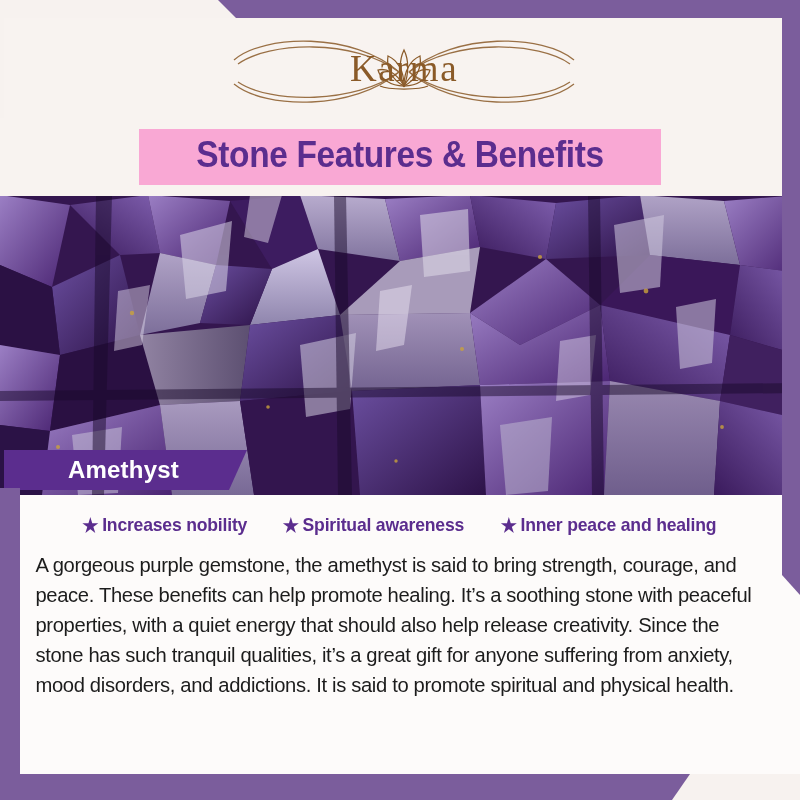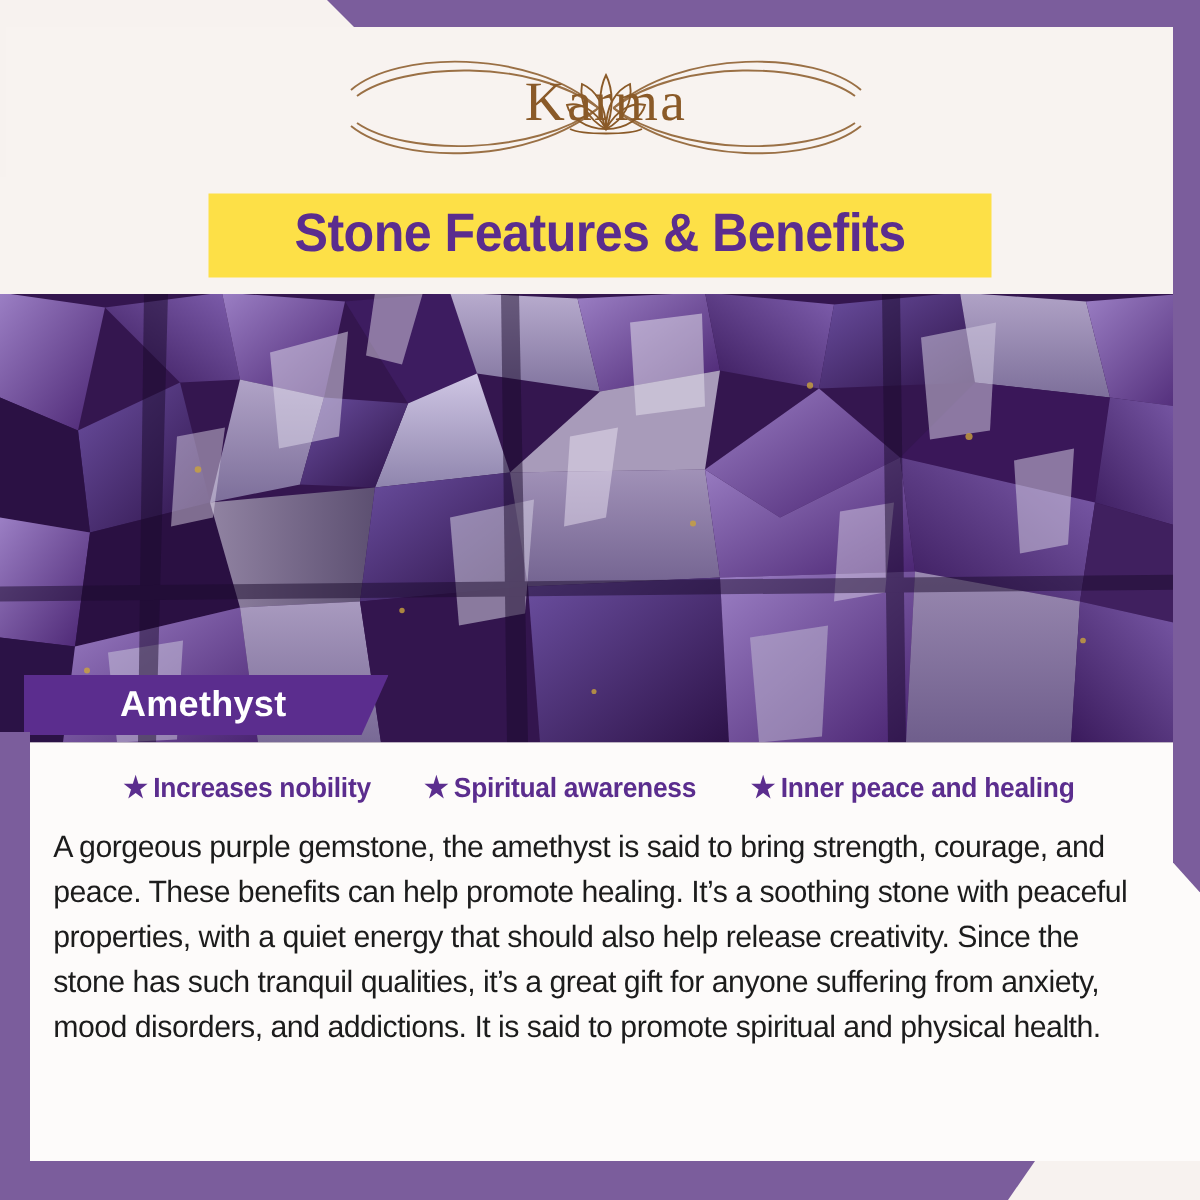--- a/index.html
+++ b/index.html
@@ -72,21 +72,21 @@
   }
   .logo-word{ white-space:nowrap; }
 
   
   .title-band{
     position:absolute; top:118px; left:0; width:800px; height:78px;
     background:#f8f3f0; z-index:3;
     display:flex; align-items:center; justify-content:center;
   }
   .title-plate{
-    background:#fde047;
+    background:#f9a8d4;
     padding:5px 42px 9px 42px;
   }
   .title-text{
     font-family:"Liberation Sans", sans-serif;
     font-weight:bold;
     font-size:36px;
     letter-spacing:-0.4px;
     color:#5b2d8e;
     transform:scaleX(0.93);
     transform-origin:center;
@@ -96,21 +96,21 @@
   
   .photo{
     position:absolute; top:195px; left:0; width:800px; height:300px;
     overflow:hidden; z-index:2;
     background:#2a1140;
   }
   .photo svg{ display:block; width:800px; height:300px; }
 
   
   .name-banner{
-    position:absolute; top:450px; left:16px; height:40px; width:243px;
+    position:absolute; top:450px; left:4px; height:40px; width:243px;
     background:#5b2d8e;
     clip-path:polygon(0 0, 243px 0, 225px 40px, 0 40px);
     display:flex; align-items:center;
     z-index:4;
   }
   .name-text{
     font-family:"Liberation Sans", sans-serif;
     font-weight:bold;
     font-size:24px;
     color:#ffffff;

